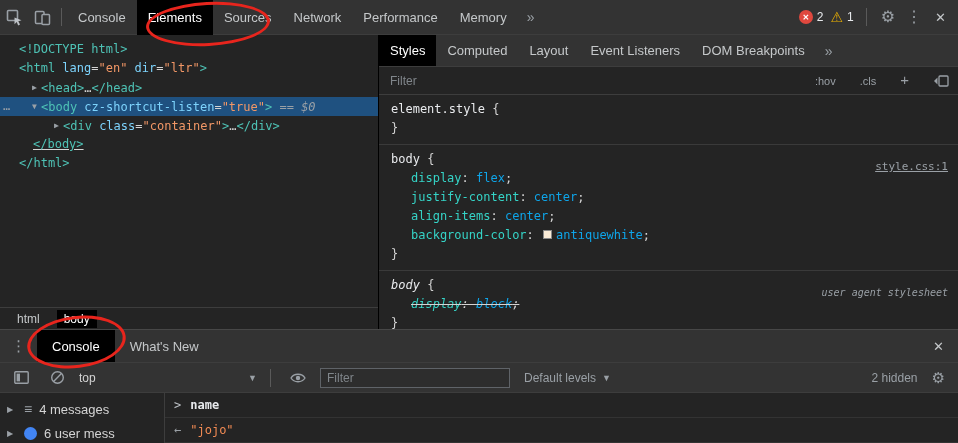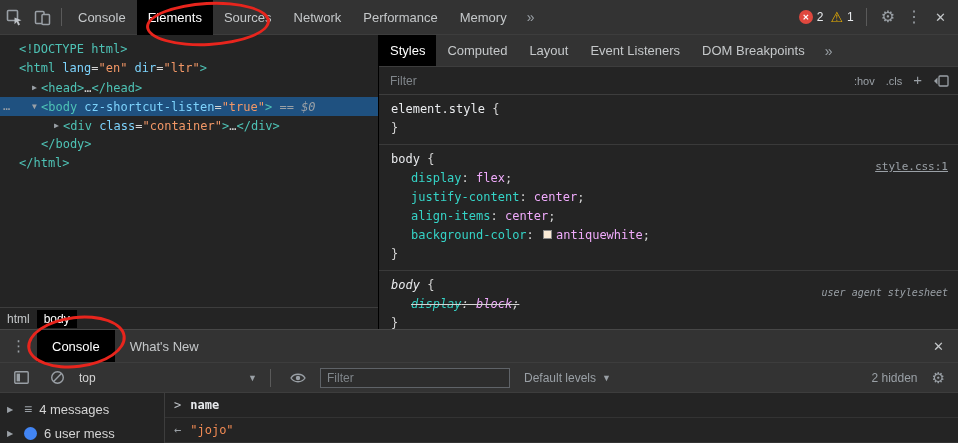--- a/index.html
+++ b/index.html
@@ -34,43 +34,43 @@
   .gutter { position:absolute; left:3px; color:#9aa0a6; }
   .arrow { display:inline-block; width:13px; font-size:8px; color:#9aa0a6; text-align:center; vertical-align:2px; }
   .tk-tag { color:#4ec2b5; }
   .tk-attr { color:#7dd3fc; }
   .tk-val { color:#f29766; }
   .tk-punct { color:#d4d4d4; }
   .tk-eq { color:#9aa0a6; font-style:italic; }
   
   .breadcrumb { position:absolute; left:0; top:307px; width:378px; height:22px;
     background:#242424; border-top:1px solid #3d3d3d; display:flex; align-items:center; font-size:12px; }
-  .crumb { padding:2px 7px; margin-left:0; color:#c5c8ca; }
+  .crumb { padding:2px 7px; margin-left:10px; color:#c5c8ca; }
   .crumb.selected { background:#000; color:#fff; }
   
   .styles-pane { position:absolute; left:378px; top:35px; width:580px; height:294px;
     background:#242424; border-left:1px solid #000; }
   .styles-tabs { height:32px; background:#333; border-bottom:1px solid #3d3d3d; display:flex; align-items:stretch; }
   .styles-tabs .tab { font-size:13px; }
   .filter-bar { height:28px; display:flex; align-items:center; border-bottom:1px solid #3d3d3d; padding:0 9px; }
   .styles-filter { flex:1; background:transparent; border:none; outline:none; color:#d4d4d4;
     font-size:12px; font-family:"Liberation Sans", sans-serif; }
   .styles-filter::placeholder { color:#80868b; }
-  .toggles { display:flex; align-items:center; gap:11px; color:#9aa0a6; font-size:11px; }
+  .toggles { display:flex; align-items:center; gap:24px; color:#9aa0a6; font-size:11px; }
   .toggles .plus { font-size:15px; margin-top:-2px; }
   .rules { height:234px; overflow:hidden; font-family:"DejaVu Sans Mono", monospace; font-size:12px; line-height:19px; }
   .rule { padding:5px 10px 6px 12px; border-bottom:1px solid #3a3a3a; position:relative; }
   .rule-link { position:absolute; right:10px; top:12px; color:#9aa0a6; font-size:11px; text-decoration:underline; }
   .rule-link.ua { text-decoration:none; font-style:italic; font-size:10px; }
   .selector { color:#e8eaed; }
   .selector.italic { font-style:italic; }
   .prop { padding-left:20px; }
   .prop.struck { text-decoration:line-through; font-style:italic; }
   .prop-name { color:#35d4c7; }
-  .prop-value { color:#f0abfc; }
+  .prop-value { color:#0ea5e9; }
   .swatch { display:inline-block; width:9px; height:9px; border:1px solid #8a8a8a; margin:0 4px 0 2px; }
   
   .drawer { position:absolute; left:0; top:329px; width:958px; height:114px; background:#242424; border-top:1px solid #474747; }
   .drawer-header { height:33px; background:#333; border-bottom:1px solid #3d3d3d; display:flex; align-items:stretch; }
   .kebab { color:#9aa0a6; font-size:15px; display:flex; align-items:center; padding:0 11px; }
   .drawer-tab { display:flex; align-items:center; padding:0 15px; font-size:13px; color:#c5c8ca; }
   .drawer-tab.selected { background:#000; color:#fff; }
   .drawer-close { margin-left:auto; color:#c5c8ca; font-size:13px; display:flex; align-items:center; padding:0 14px; }
   .drawer-toolbar { height:30px; background:#333; border-bottom:1px solid #3d3d3d;
     display:flex; align-items:center; padding:0 7px; gap:8px; }
@@ -142,21 +142,21 @@
   </div>
 </div>
 
 <div class="elements-pane">
   <div>
       <div class="tree-row" style="padding-left: 6px;"><span class="arrow"></span><span class="tk-tag">&lt;!DOCTYPE html&gt;</span></div>
       <div class="tree-row" style="padding-left: 6px;"><span class="arrow"></span><span class="tk-tag">&lt;html</span><span class="tk-attr"> lang</span><span class="tk-punct">=</span><span class="tk-val">"en"</span><span class="tk-attr"> dir</span><span class="tk-punct">=</span><span class="tk-val">"ltr"</span><span class="tk-tag">&gt;</span></div>
       <div class="tree-row" style="padding-left: 28px;"><span class="arrow">▶</span><span class="tk-tag">&lt;head&gt;</span><span class="tk-punct">…</span><span class="tk-tag">&lt;/head&gt;</span></div>
       <div class="tree-row hl" style="padding-left: 28px;"><span class="gutter">…</span><span class="arrow">▼</span><span class="tk-tag">&lt;body</span><span class="tk-attr"> cz-shortcut-listen</span><span class="tk-punct">=</span><span class="tk-val">"true"</span><span class="tk-tag">&gt;</span><span class="tk-eq"> == $0</span></div>
       <div class="tree-row" style="padding-left: 50px;"><span class="arrow">▶</span><span class="tk-tag">&lt;div</span><span class="tk-attr"> class</span><span class="tk-punct">=</span><span class="tk-val">"container"</span><span class="tk-tag">&gt;</span><span class="tk-punct">…</span><span class="tk-tag">&lt;/div&gt;</span></div>
-      <div class="tree-row" style="padding-left: 28px;"><span class="arrow"></span><span class="tk-tag">&lt;/body&gt;</span></div>
+      <div class="tree-row" style="padding-left: 20px; text-decoration: underline;"><span class="arrow"></span><span class="tk-tag">&lt;/body&gt;</span></div>
       <div class="tree-row" style="padding-left: 6px;"><span class="arrow"></span><span class="tk-tag">&lt;/html&gt;</span></div>
     </div>
 </div>
 
 <div class="breadcrumb">
   <span class="crumb">html</span>
   <span class="crumb selected">body</span>
 </div>
 
 <div class="styles-pane">

